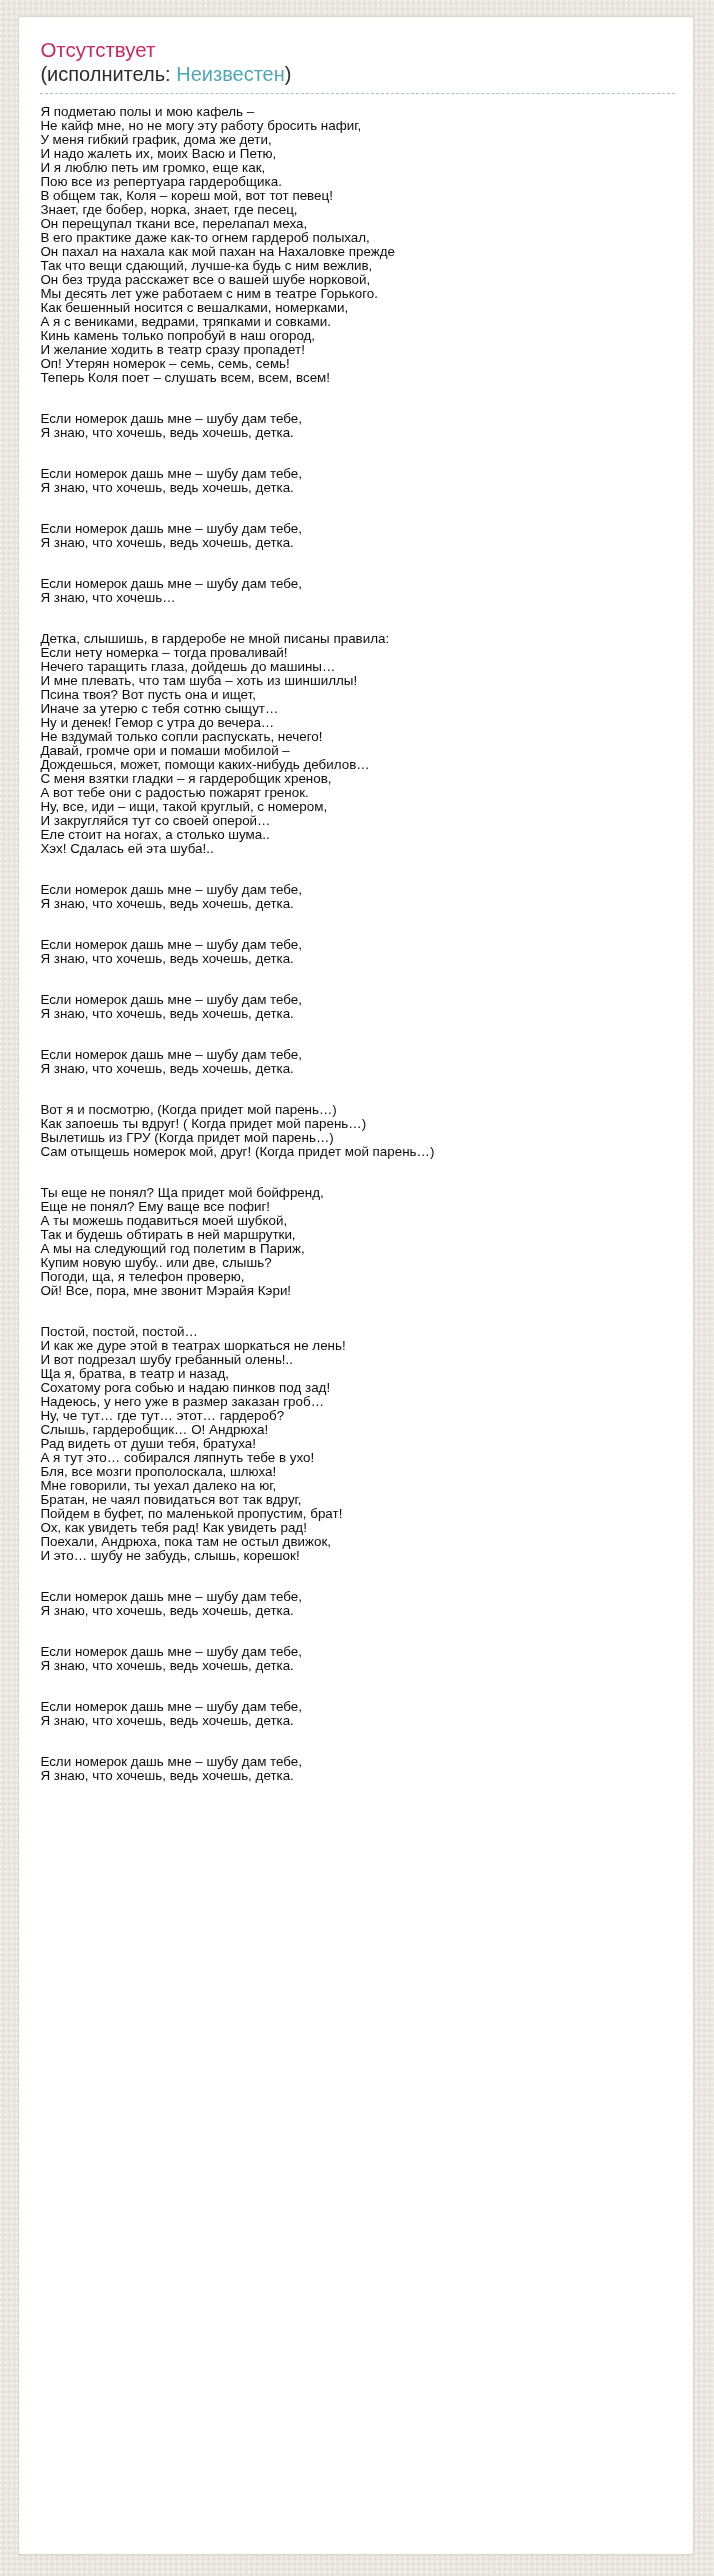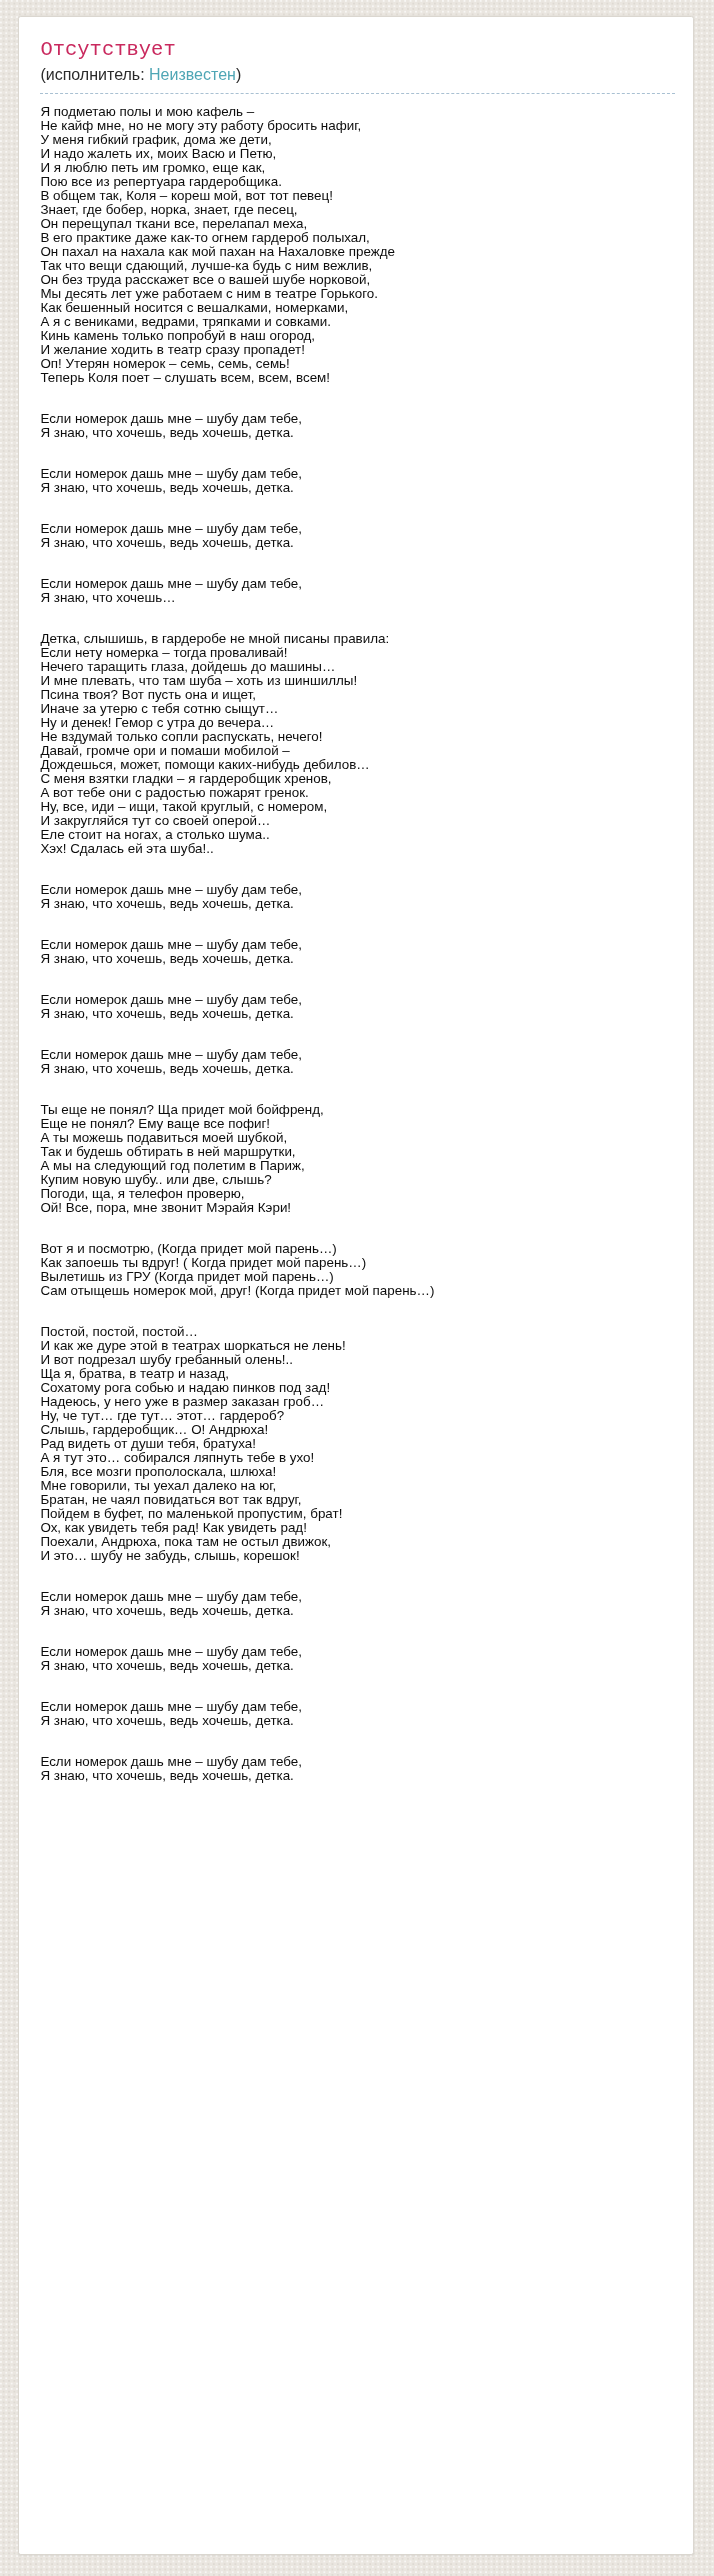--- a/index.html
+++ b/index.html
@@ -32,25 +32,24 @@
   .header {
     border-bottom: 0.9px dashed #a9c0d2;
     padding-bottom: 8px;
   }
   h1.title {
     margin: 0;
     font-size: 20.5px;
     line-height: 24px;
     font-weight: 400;
     color: #c9295e;
-    font-family: Liberation Mono, monospace;
   }
   .artist {
     margin-top: 2.7px;
-    font-size: 16px;
+    font-size: 20px;
     line-height: 19.6px;
     color: #2b2b2b;
   }
   .artist a {
     color: #4fa6b5;
     text-decoration: none;
     cursor: pointer;
   }
   .lyrics {
     padding-top: 0.9px;
@@ -78,22 +77,22 @@
         <p>Я подметаю полы и мою кафель –<br>Не кайф мне, но не могу эту работу бросить нафиг,<br>У меня гибкий график, дома же дети,<br>И надо жалеть их, моих Васю и Петю,<br>И я люблю петь им громко, еще как,<br>Пою все из репертуара гардеробщика.<br>В общем так, Коля – кореш мой, вот тот певец!<br>Знает, где бобер, норка, знает, где песец,<br>Он перещупал ткани все, перелапал меха,<br>В его практике даже как-то огнем гардероб полыхал,<br>Он пахал на нахала как мой пахан на Нахаловке прежде<br>Так что вещи сдающий, лучше-ка будь с ним вежлив,<br>Он без труда расскажет все о вашей шубе норковой,<br>Мы десять лет уже работаем с ним в театре Горького.<br>Как бешенный носится с вешалками, номерками,<br>А я с вениками, ведрами, тряпками и совками.<br>Кинь камень только попробуй в наш огород,<br>И желание ходить в театр сразу пропадет!<br>Оп! Утерян номерок – семь, семь, семь!<br>Теперь Коля поет – слушать всем, всем, всем!</p>
         <p>Если номерок дашь мне – шубу дам тебе,<br>Я знаю, что хочешь, ведь хочешь, детка.</p>
         <p>Если номерок дашь мне – шубу дам тебе,<br>Я знаю, что хочешь, ведь хочешь, детка.</p>
         <p>Если номерок дашь мне – шубу дам тебе,<br>Я знаю, что хочешь, ведь хочешь, детка.</p>
         <p>Если номерок дашь мне – шубу дам тебе,<br>Я знаю, что хочешь…</p>
         <p>Детка, слышишь, в гардеробе не мной писаны правила:<br>Если нету номерка – тогда проваливай!<br>Нечего таращить глаза, дойдешь до машины…<br>И мне плевать, что там шуба – хоть из шиншиллы!<br>Псина твоя? Вот пусть она и ищет,<br>Иначе за утерю с тебя сотню сыщут…<br>Ну и денек! Гемор с утра до вечера…<br>Не вздумай только сопли распускать, нечего!<br>Давай, громче ори и помаши мобилой –<br>Дождешься, может, помощи каких-нибудь дебилов…<br>С меня взятки гладки – я гардеробщик хренов,<br>А вот тебе они с радостью пожарят гренок.<br>Ну, все, иди – ищи, такой круглый, с номером,<br>И закругляйся тут со своей оперой…<br>Еле стоит на ногах, а столько шума..<br>Хэх! Сдалась ей эта шуба!..</p>
         <p>Если номерок дашь мне – шубу дам тебе,<br>Я знаю, что хочешь, ведь хочешь, детка.</p>
         <p>Если номерок дашь мне – шубу дам тебе,<br>Я знаю, что хочешь, ведь хочешь, детка.</p>
         <p>Если номерок дашь мне – шубу дам тебе,<br>Я знаю, что хочешь, ведь хочешь, детка.</p>
         <p>Если номерок дашь мне – шубу дам тебе,<br>Я знаю, что хочешь, ведь хочешь, детка.</p>
+        <p>Вот я и посмотрю, (Когда придет мой парень…)<br>Как запоешь ты вдруг! ( Когда придет мой парень…)<br>Вылетишь из ГРУ (Когда придет мой парень…)<br>Сам отыщешь номерок мой, друг! (Когда придет мой парень…)</p>
         <p>Ты еще не понял? Ща придет мой бойфренд,<br>Еще не понял? Ему ваще все пофиг!<br>А ты можешь подавиться моей шубкой,<br>Так и будешь обтирать в ней маршрутки,<br>А мы на следующий год полетим в Париж,<br>Купим новую шубу.. или две, слышь?<br>Погоди, ща, я телефон проверю,<br>Ой! Все, пора, мне звонит Мэрайя Кэри!</p>
-        <p>Вот я и посмотрю, (Когда придет мой парень…)<br>Как запоешь ты вдруг! ( Когда придет мой парень…)<br>Вылетишь из ГРУ (Когда придет мой парень…)<br>Сам отыщешь номерок мой, друг! (Когда придет мой парень…)</p>
         <p>Постой, постой, постой…<br>И как же дуре этой в театрах шоркаться не лень!<br>И вот подрезал шубу гребанный олень!..<br>Ща я, братва, в театр и назад,<br>Сохатому рога собью и надаю пинков под зад!<br>Надеюсь, у него уже в размер заказан гроб…<br>Ну, че тут… где тут… этот… гардероб?<br>Слышь, гардеробщик… О! Андрюха!<br>Рад видеть от души тебя, братуха!<br>А я тут это… собирался ляпнуть тебе в ухо!<br>Бля, все мозги прополоскала, шлюха!<br>Мне говорили, ты уехал далеко на юг,<br>Братан, не чаял повидаться вот так вдруг,<br>Пойдем в буфет, по маленькой пропустим, брат!<br>Ох, как увидеть тебя рад! Как увидеть рад!<br>Поехали, Андрюха, пока там не остыл движок,<br>И это… шубу не забудь, слышь, корешок!</p>
         <p>Если номерок дашь мне – шубу дам тебе,<br>Я знаю, что хочешь, ведь хочешь, детка.</p>
         <p>Если номерок дашь мне – шубу дам тебе,<br>Я знаю, что хочешь, ведь хочешь, детка.</p>
         <p>Если номерок дашь мне – шубу дам тебе,<br>Я знаю, что хочешь, ведь хочешь, детка.</p>
         <p>Если номерок дашь мне – шубу дам тебе,<br>Я знаю, что хочешь, ведь хочешь, детка.</p>
       </div>
   </div>
 </div>
 
 

